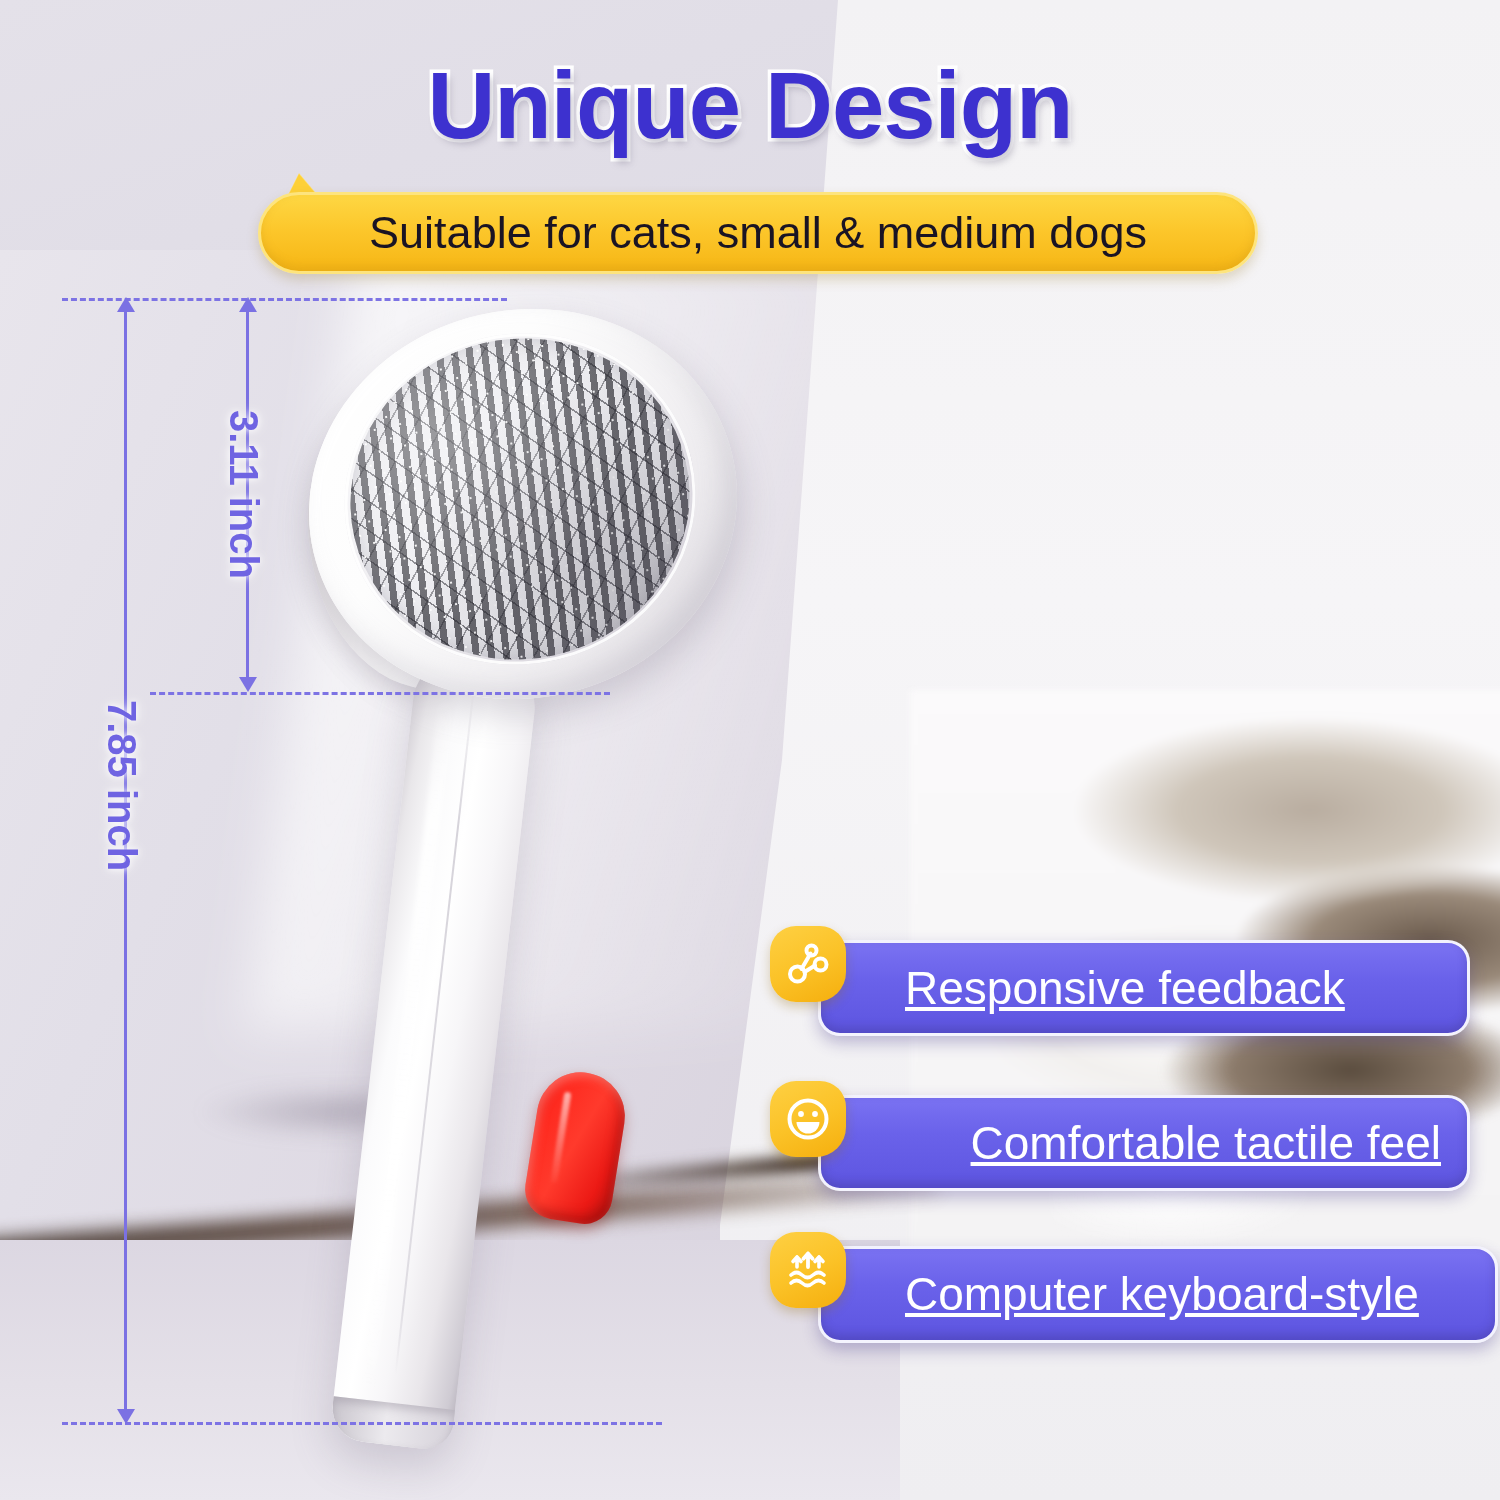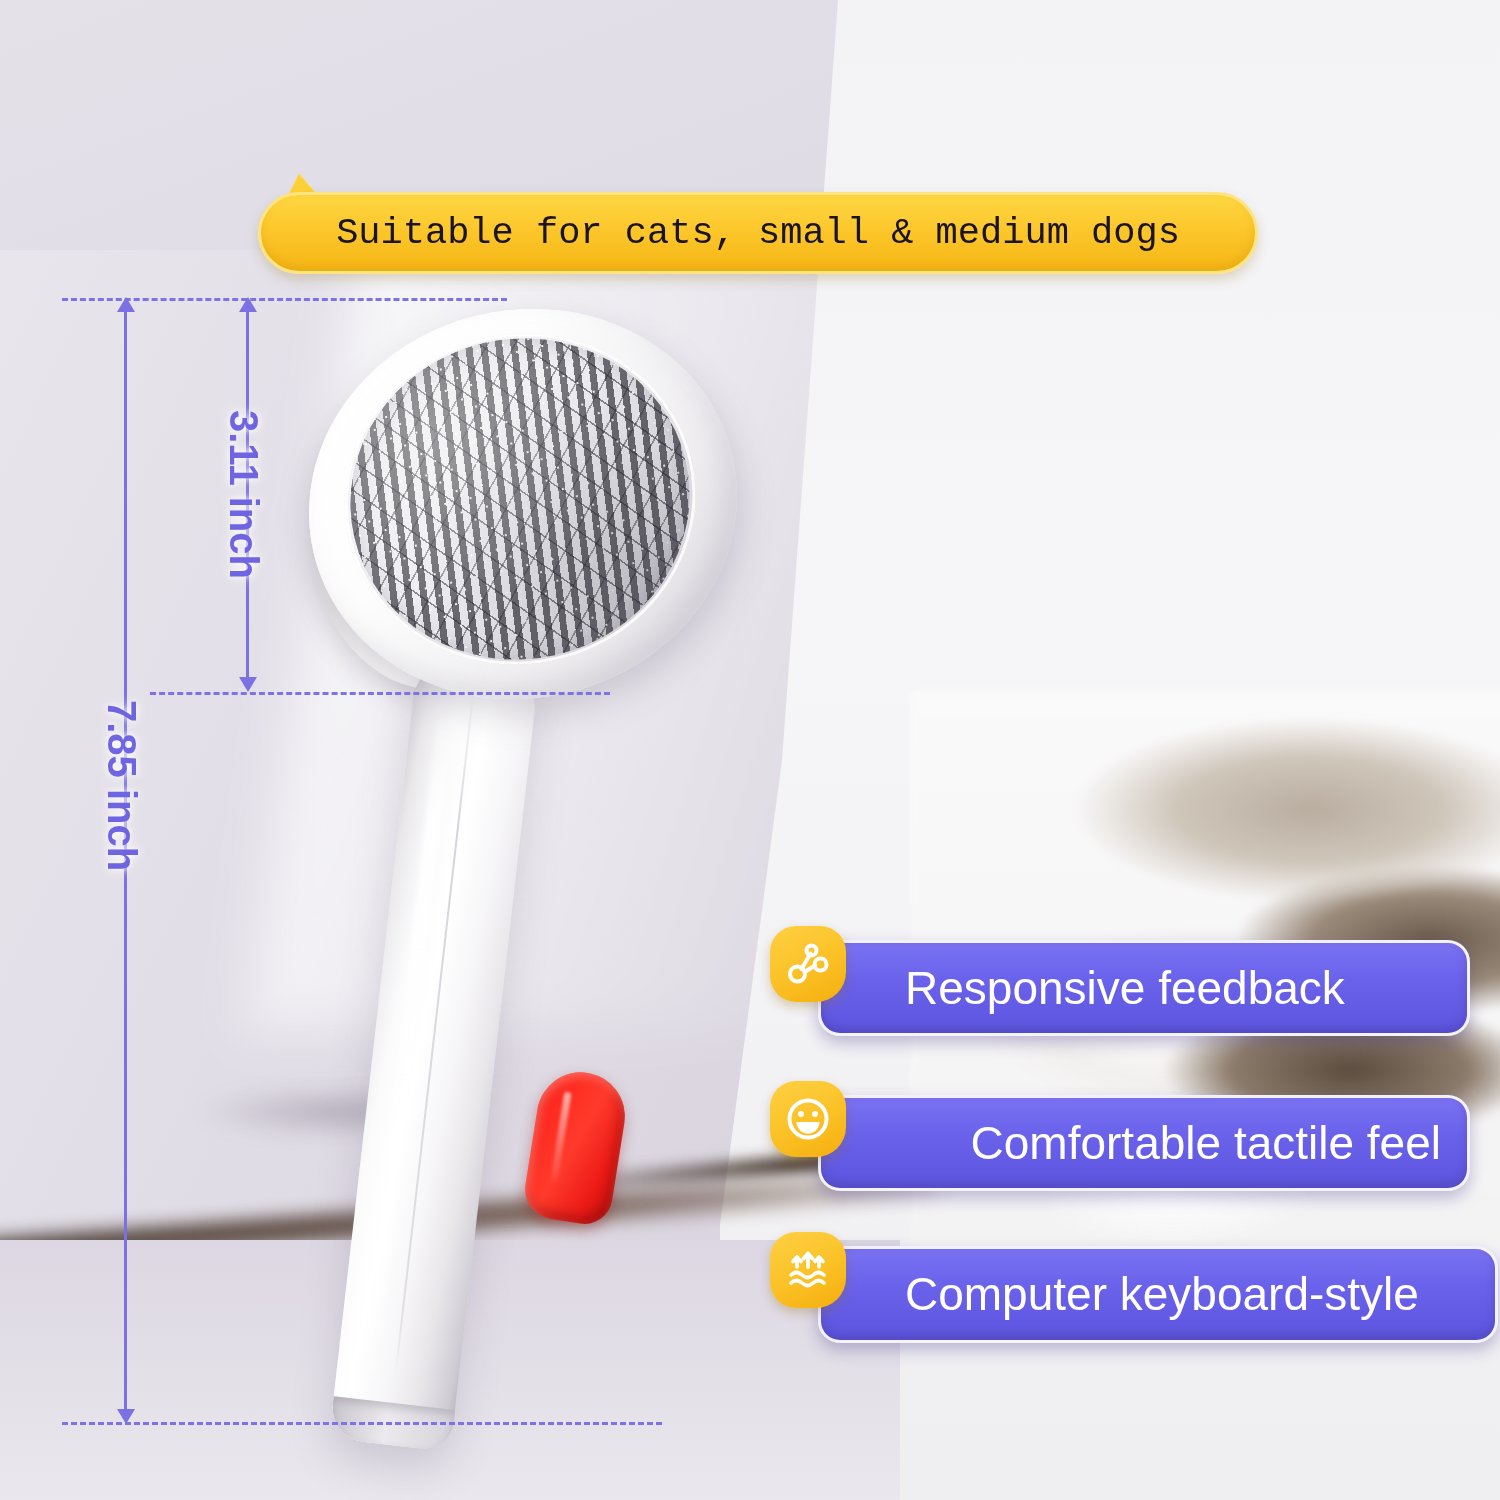--- a/index.html
+++ b/index.html
@@ -257,24 +257,23 @@
     position: absolute;
     inset: 0;
     border-radius: 42px;
     background: linear-gradient(180deg, #fed743 0%, #fcc62a 48%, #f6b615 100%);
     border: 3px solid #fde47e;
     box-sizing: border-box;
     box-shadow: 0 6px 12px rgba(150,120,40,0.25), inset 0 -4px 8px rgba(190,140,20,0.25);
     display: flex;
     align-items: center;
     justify-content: center;
-    font-size: 37px;
+    font-size: 45px;
     color: #1a1424;
     white-space: nowrap;
-    font-family: Liberation Mono, monospace;
   }
 
   
   .dash-h {
     position: absolute;
     height: 0;
     border-top: 3px dashed #7d73e4;
   }
   .meas-line {
     position: absolute;
@@ -323,20 +322,21 @@
     border-radius: 22px;
     background: linear-gradient(180deg, #7a72f2 0%, #6a62ea 40%, #5d55e0 100%);
     border: 3px solid rgba(255,255,255,0.92);
     box-sizing: border-box;
     box-shadow: 0 7px 16px rgba(70,60,140,0.32), inset 0 -5px 10px rgba(60,50,130,0.30);
     color: #ffffff;
     font-size: 46px;
     line-height: 58px;
     padding: 16px 26px 16px 84px;
     z-index: 2;
+    text-decoration: underline;
   }
   .feature-pill.two-line { line-height: 59px; }
 </style>
 </head>
 <body>
 
 <div id="stage">
 
   <div class="photo-scene">
     <div class="wall-left"></div>
@@ -386,20 +386,21 @@
     <div class="arw arw-up" style="left:239px; top:297px;"></div>
     <div class="arw arw-dn" style="left:239px; top:677px;"></div>
     <div class="meas-label" style="left:266px; top:410px; transform: rotate(90deg);">3.11 inch</div>
 
     <div class="meas-line" style="left:124px; top:308px; height:1110px;"></div>
     <div class="arw arw-up" style="left:117px; top:297px;"></div>
     <div class="arw arw-dn" style="left:117px; top:1409px;"></div>
     <div class="meas-label" style="left:144px; top:700px; transform: rotate(90deg);">7.85 inch</div>
   </div>
 
+  <div class="title">Unique Design</div>
 
   <div class="subtitle-wrap">
     <div class="subtitle-tail"></div>
     <div class="subtitle">Suitable for cats, small &amp; medium dogs</div>
   </div>
 
   <div class="feature" style="left:770px; top:926px; width:700px;">
     <div class="feature-icon">
       <svg width="46" height="46" viewBox="0 0 46 46" aria-hidden="true">
         <circle cx="26.5" cy="9.5" r="5.0" fill="none" stroke="#ffffff" stroke-width="4"></circle>

